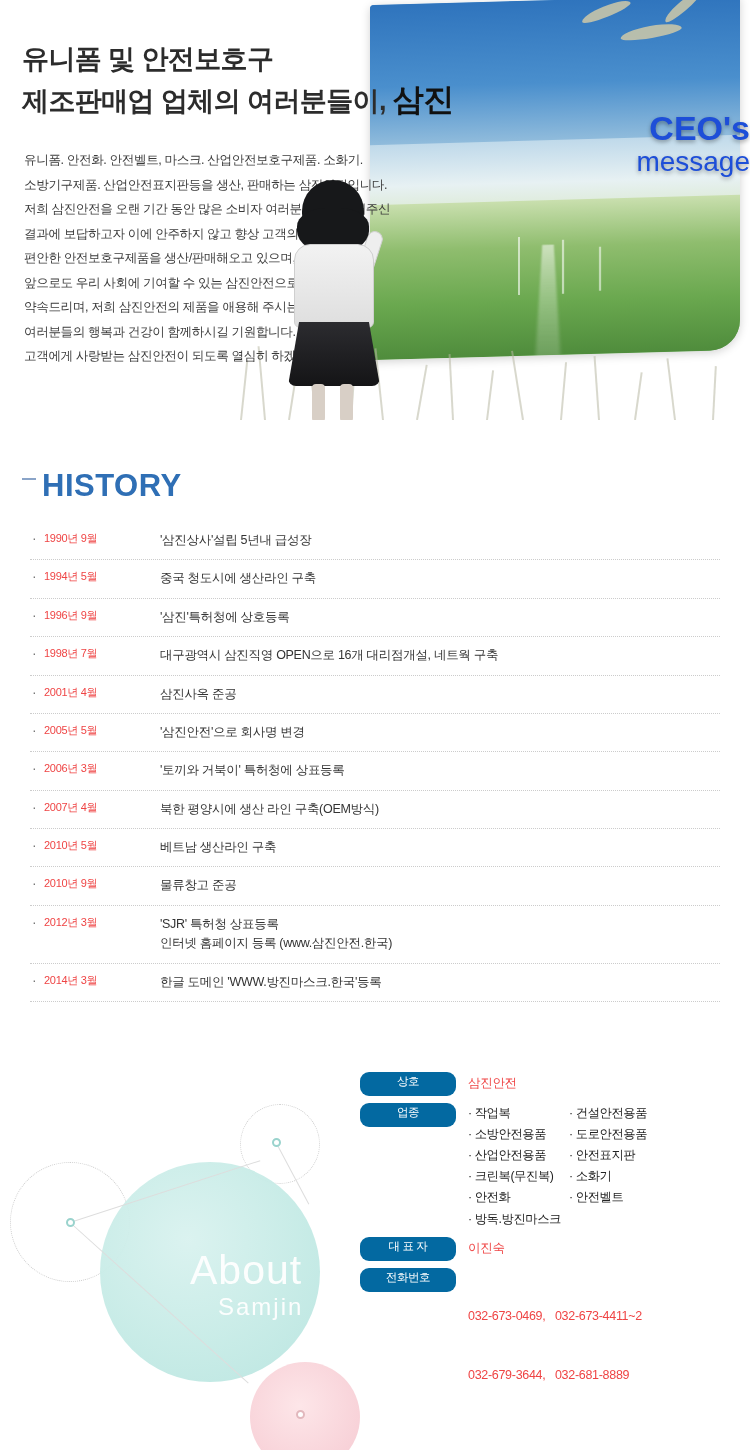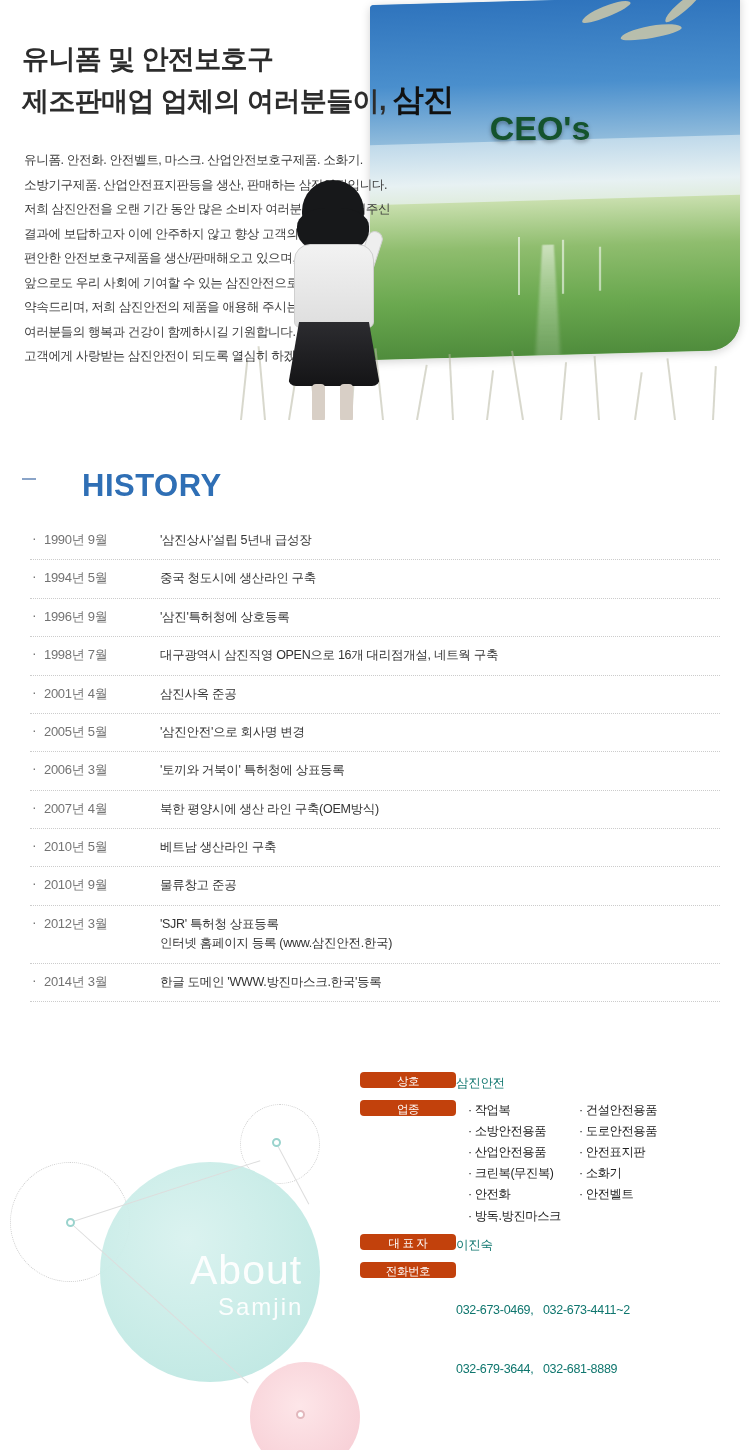--- a/index.html
+++ b/index.html
@@ -91,22 +91,22 @@
     filter: blur(1px);
   }
   .ribbon-pole {
     position: absolute;
     width: 2px;
     background: rgba(255,255,255,.6);
   }
   .ceo-msg {
     position: absolute;
     left: 0; right: 0; top: 110px;
-    text-align: center;
-    color: #14532d;
+    text-align: right;
+    color: #1d4ed8;
     font-size: 34px;
     font-weight: bold;
     line-height: 1.08;
     letter-spacing: 0px;
     text-shadow: 0 2px 4px rgba(0,0,0,.35);
     z-index: 4;
   }
   .ceo-msg .l2 { font-size: 28px; font-weight: normal; display: block; }
 
   
@@ -192,37 +192,36 @@
     width: 14px; height: 2px;
     background: #8aa4c8;
     margin-right: 6px;
     margin-top: -14px;
   }
   .history-title {
     font-size: 31px;
     font-weight: bold;
     color: #2f6fb5;
     letter-spacing: 0.5px;
-    margin-left: 40px;
   }
   .history-list {
     margin: 0 30px 0 30px;
   }
   .hrow {
     display: flex;
     align-items: flex-start;
     border-bottom: 1px dotted #cccccc;
     padding: 9px 0 9px 0;
   }
   .hrow:last-child { border-bottom: 1px dotted #cccccc; }
   .hdate {
     width: 130px;
     flex: 0 0 130px;
-    font-size: 13px;
-    color: #737373;
+    font-size: 11px;
+    color: #ef4444;
     padding-left: 14px;
     position: relative;
     letter-spacing: -0.3px;
   }
   .hdate:before {
     content: "·";
     position: absolute;
     left: 2px; top: -1px;
     color: #777;
     font-size: 14px;
@@ -314,41 +313,42 @@
     left: 360px; top: 30px;
     width: 372px;
   }
   .irow {
     display: flex;
     align-items: flex-start;
     margin-bottom: 7px;
   }
   .ilabel {
     flex: 0 0 96px;
-    height: 16px;
+    height: 24px;
     line-height: 19px;
-    background: #c2410c;
+    background: #0369a1;
     color: #ffffff;
     font-size: 11.5px;
     text-align: center;
     letter-spacing: -0.4px;
-    border-radius: 4px;
+    border-radius: 9px;
   }
   .ivalue {
+    padding-left: 12px;
     font-size: 12.5px;
-    color: #0f766e;
+    color: #ef4444;
     line-height: 1.6;
     letter-spacing: -0.3px;
     padding-top: 1px;
   }
   .ivalue.tel { line-height: 1.55; white-space: pre; }
   .biz-cols {
     display: flex;
     padding-left: 12px;
-    gap: 18px;
+    gap: 8px;
   }
   .biz-col { font-size: 12.3px; color: #222; line-height: 1.72; letter-spacing: -0.4px; }
   .biz-col div:before { content: "· "; }
 </style>
 </head>
 <body>
 
 <div class="page">
 
   <section class="hero">
@@ -357,20 +357,21 @@
       <div class="ribbon">
         <div class="ribbon-sky"></div>
         <div class="ribbon-field"></div>
         <div class="ribbon-path"></div>
         <div class="ribbon-pole" style="left:40%;top:236px;height:58px;"></div>
         <div class="ribbon-pole" style="left:52%;top:240px;height:54px;"></div>
         <div class="ribbon-pole" style="left:62%;top:248px;height:44px;"></div>
       </div>
       <div class="ceo-msg">
         <span>CEO's</span>
+        <span class="l2">message</span>
       </div>
       <div class="wheat" style="left:250px;top:6px;width:52px;height:11px;transform:rotate(-22deg);"></div>
       <div class="wheat" style="left:290px;top:26px;width:62px;height:12px;transform:rotate(-10deg);"></div>
       <div class="wheat" style="left:330px;top:2px;width:44px;height:10px;transform:rotate(-40deg);"></div>
     </div>
 
     <div class="girl">
       <div class="girl-arm"></div>
       <div class="girl-hair"></div>
       <div class="girl-hair2"></div>

